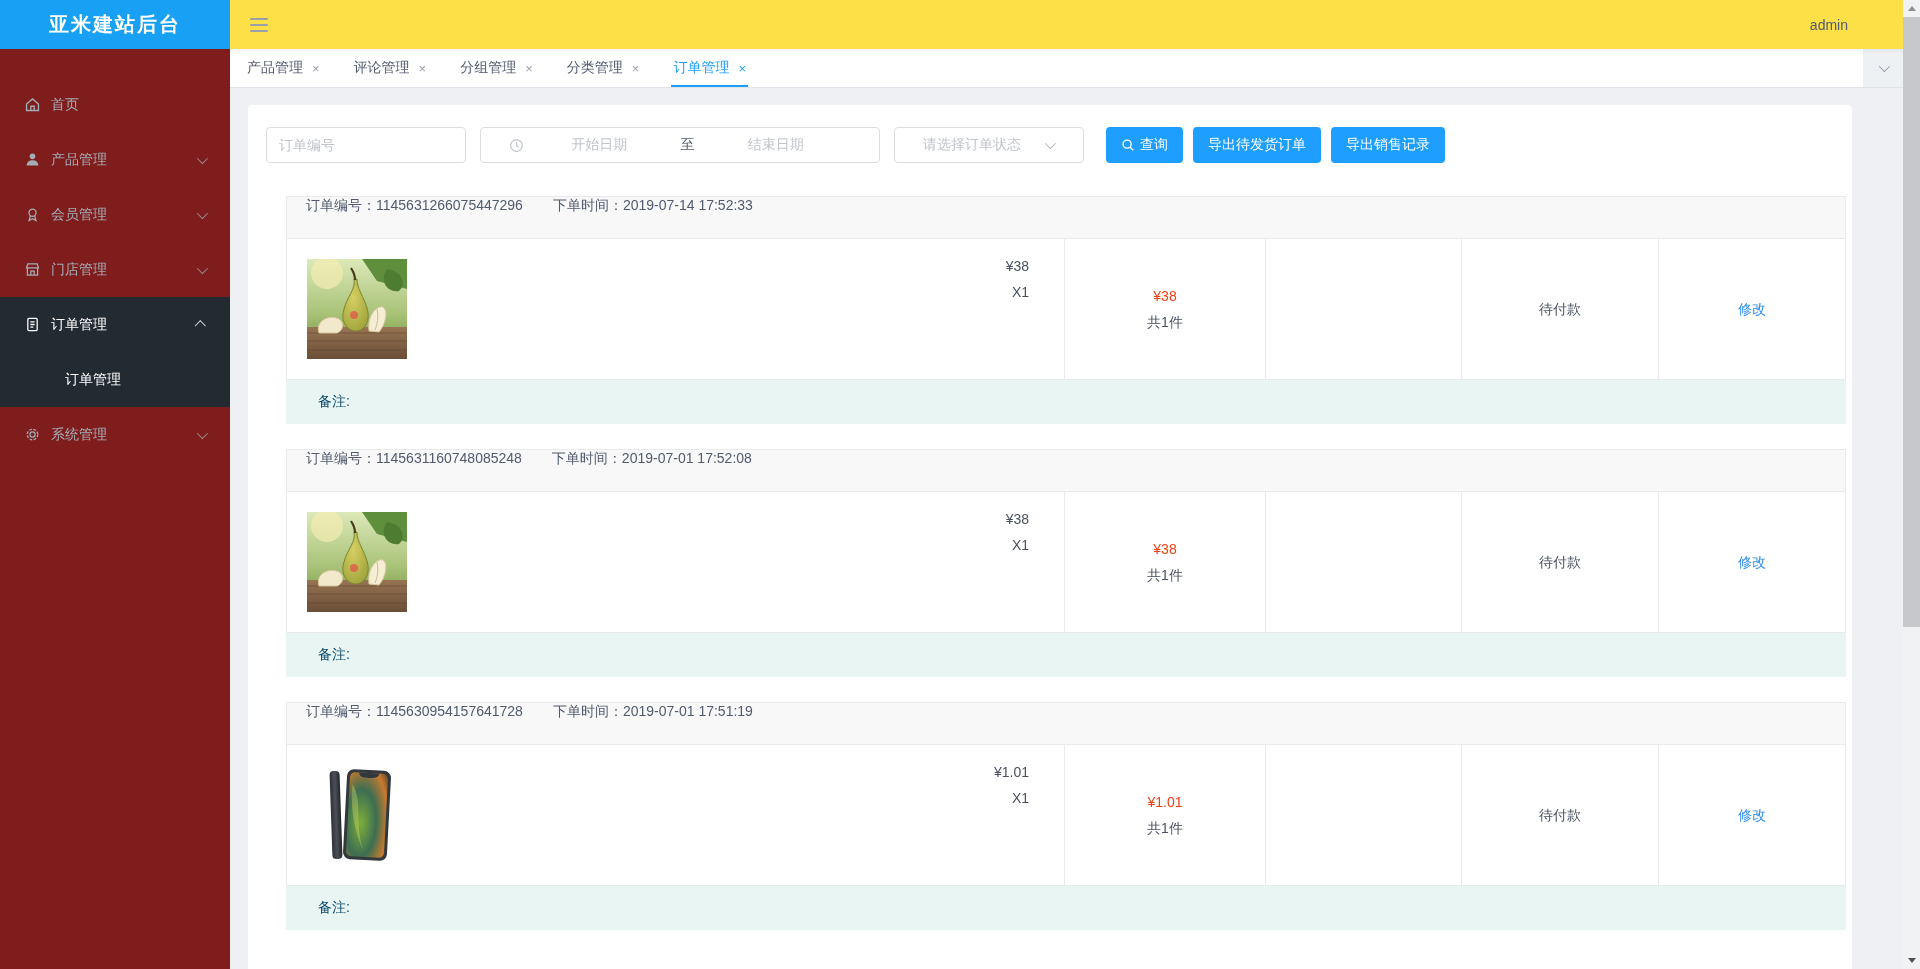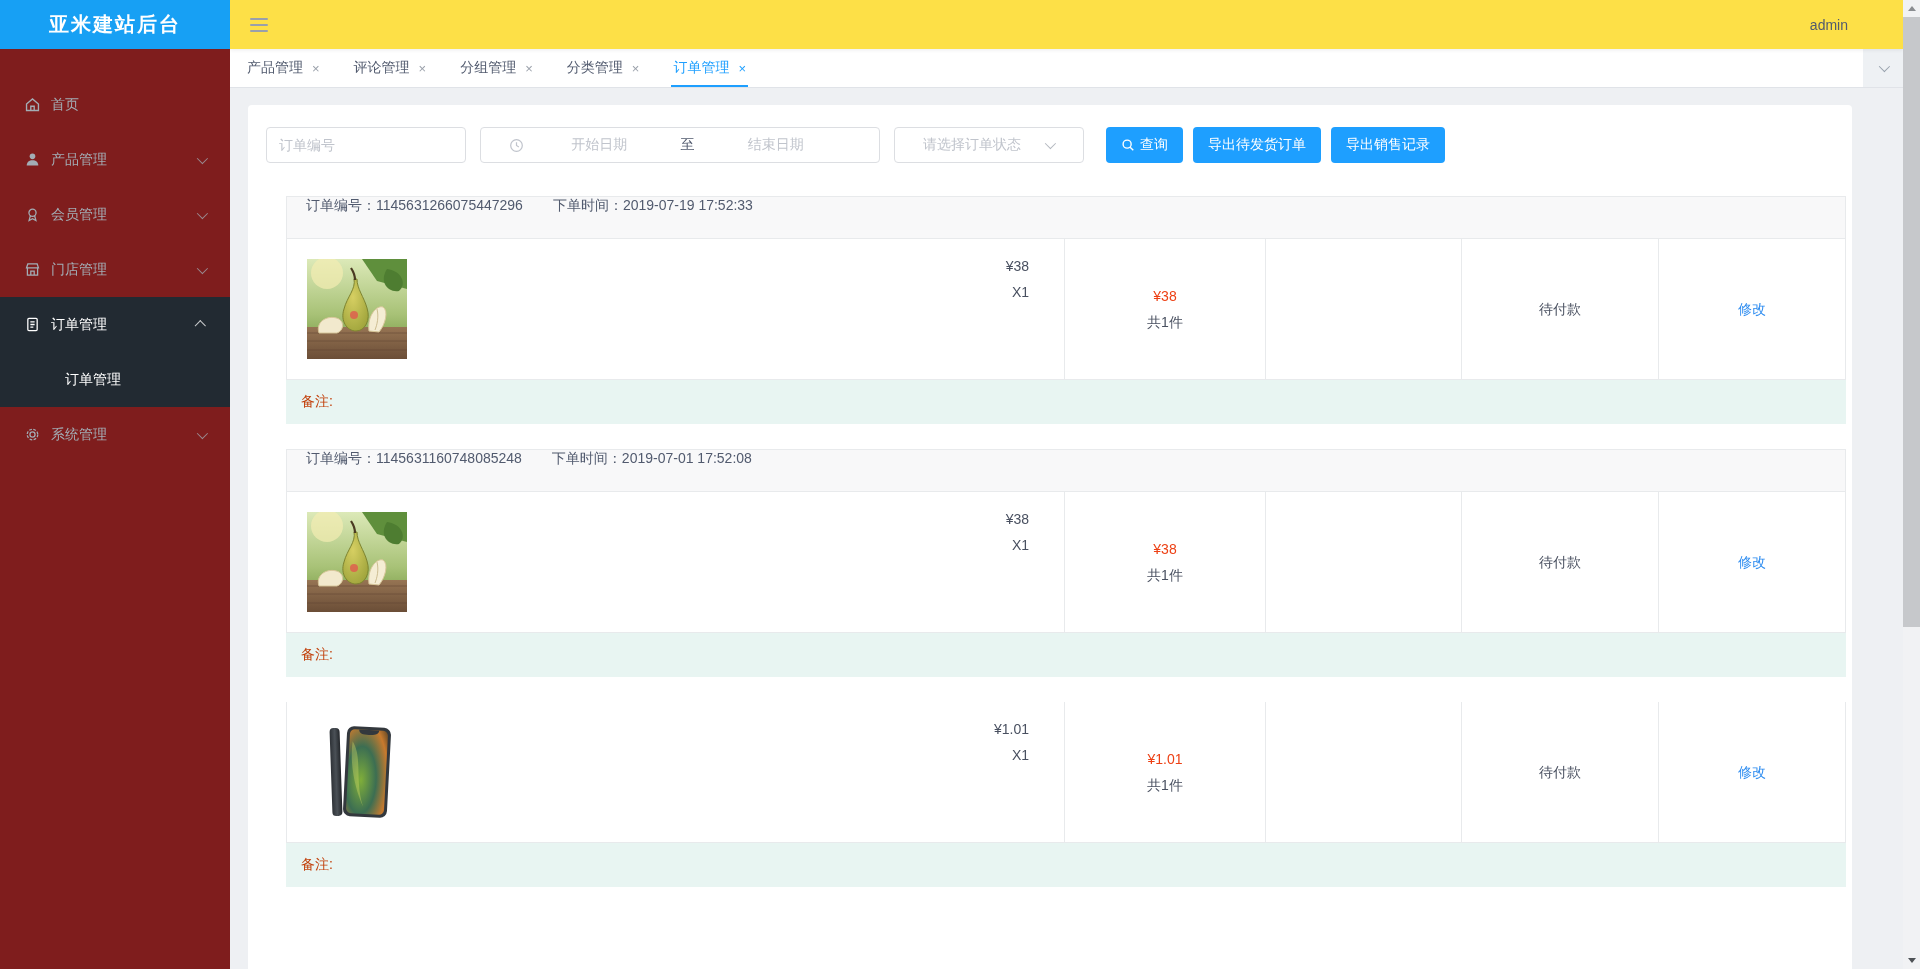--- a/index.html
+++ b/index.html
@@ -66,21 +66,21 @@
   .order-group { margin-bottom:25px; }
   .order-head { height:43px; background:#f8f8f9; border:1px solid #e8eaec; display:flex; padding:0 19px; color:#515a6e; }
   .order-head .time { margin-left:30px; }
   .order-row { display:flex; border:1px solid #e8eaec; border-top:none; height:141px; }
   .cell-product { flex:1; display:flex; justify-content:space-between; }
   .thumb { width:100px; height:100px; margin:20px 0 0 20px; overflow:hidden; display:flex; align-items:center; justify-content:center; }
   .priceqty { text-align:right; padding:14px 35px 0 0; color:#495060; line-height:26px; }
   .cell { display:flex; flex-direction:column; align-items:center; justify-content:center; border-left:1px solid #e8eaec; color:#495060; line-height:26px; }
   .paid { color:#ed4014; }
   .link { color:#2d8cf0; cursor:pointer; }
-  .order-note { height:44px; background:#e8f5f2; display:flex; align-items:center; padding-left:15px; color:#c2410c; }
+  .order-note { height:44px; background:#e8f5f2; display:flex; align-items:center; padding-left:32px; color:#0c4a6e; }
 
   
   .scrollbar { flex:0 0 17px; width:17px; background:#f1f2f4; position:relative; }
   .sb-arrow { position:absolute; left:0; width:17px; height:17px; display:flex; align-items:center; justify-content:center; }
   .sb-arrow.up { top:0; }
   .sb-arrow.down { bottom:0; }
   .tri-up { width:0; height:0; border-left:4px solid transparent; border-right:4px solid transparent; border-bottom:5px solid #8a8d91; }
   .tri-down { width:0; height:0; border-left:4px solid transparent; border-right:4px solid transparent; border-top:5px solid #4e5256; }
   .sb-thumb { position:absolute; left:0; top:17px; width:17px; height:610px; background:#c6c8cb; }
 </style>
@@ -237,21 +237,21 @@
 
         <div class="table">
 
 
           <div class="order-group">
             <div class="order-head">
               <span>
                 <span>订单编号：</span><span>1145631266075447296</span>
               </span>
               <span class="time">
-                <span>下单时间：</span><span>2019-07-19 17:52:33</span>
+                <span>下单时间：</span><span>2019-07-14 17:52:33</span>
               </span>
             </div>
             <div class="order-row">
               <div class="cell-product">
                 <div class="thumb">
                   <svg width="100" height="100" viewBox="0 0 100 100">
                     <defs>
                       <linearGradient id="bg1" x1="0" y1="0" x2="0" y2="1">
                           <stop offset="0" stop-color="#dce9b8"></stop>
                           <stop offset=".55" stop-color="#a8c277"></stop>
@@ -352,20 +352,28 @@
                 <span class="link">修改</span>
               </div>
             </div>
             <div class="order-note">
               <span>备注:</span>
                 <span></span>
             </div>
           </div>
 
           <div class="order-group">
+            <div class="order-head">
+              <span>
+                <span>订单编号：</span><span>1145630954157641728</span>
+              </span>
+              <span class="time">
+                <span>下单时间：</span><span>2019-07-01 17:51:19</span>
+              </span>
+            </div>
             <div class="order-row">
               <div class="cell-product">
                 <div class="thumb">
                   <svg width="100" height="100" viewBox="0 0 100 100">
                     <defs>
                       <radialGradient id="scr" cx=".35" cy=".6" r="1">
                           <stop offset="0" stop-color="#7fae3a"></stop>
                           <stop offset=".4" stop-color="#3c6e52"></stop>
                           <stop offset=".7" stop-color="#c77a2e"></stop>
                           <stop offset="1" stop-color="#1c2420"></stop>

